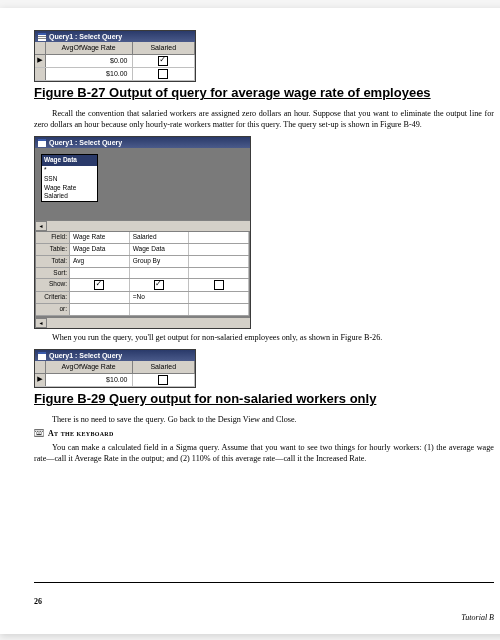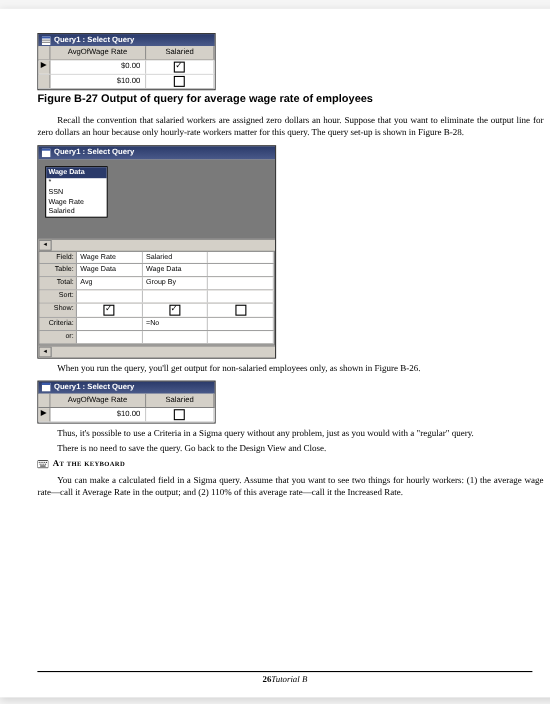--- a/index.html
+++ b/index.html
@@ -47,40 +47,40 @@
   .titlebar svg { flex: 0 0 auto; }
   .hdr-row { display: flex; border-bottom: 1px solid #808080; background:#d4d0c8; }
   .hdr-cell { border-right: 1px solid #808080; padding: 1px 4px; text-align: center; background:#d4d0c8; }
   .data-row { display: flex; background:#fff; border-bottom:1px solid #c0c0c0; }
   .data-cell { border-right:1px solid #c0c0c0; padding: 1px 4px; text-align:right; background:#fff; }
   .data-cell.center { text-align:center; }
   .row-sel { width:10px; background:#d4d0c8; border-right:1px solid #808080; text-align:center; }
   .checkbox { display:inline-block; width:8px; height:8px; border:1px solid #000; background:#fff; position:relative; vertical-align:middle; }
   .checkbox.checked::after { content:"✓"; position:absolute; top:-2px; left:0; font-size:8px; }
 
-  .caption { font-family: Arial, sans-serif; font-size:10px; font-weight:bold; margin:2px 0 6px 0; }
+  .caption { font-family: Arial, sans-serif; font-size:13px; font-weight:bold; margin:2px 0 6px 0;text-decoration:underline; }
 
   
   .design-grid { border:1px solid #808080; background:#d4d0c8; font-size:6.5px; }
   .design-grid .g-row { display:flex; border-bottom:1px solid #a0a0a0; }
   .g-label { width:32px; padding:1px 2px; text-align:right; background:#d4d0c8; border-right:1px solid #a0a0a0; }
   .g-cell { width:58px; padding:1px 3px; background:#fff; border-right:1px solid #c0c0c0; }
   .field-list { background:#fff; border:1px solid #000; width:55px; margin:4px; font-size:6.5px; }
   .field-list .fl-title { background:#2a3a6a; color:#fff; padding:1px 2px; font-weight:bold; }
   .field-list .fl-item { padding:0 2px; }
   .scroll-strip { height:10px; background:#d4d0c8; border-top:1px solid #808080; display:flex; }
   .scroll-strip .btn { width:10px; border:1px solid #808080; background:#d4d0c8; font-size:6px; text-align:center; line-height:8px; }
 
-  .kb-line { display:flex; align-items:center; gap:4px; margin:4px 0 2px 0; }
+  .kb-line { display:flex; gap:4px; margin:4px 0 2px 0; }
   .kb-icon { width:10px; height:8px; }
   .smallcaps { font-variant: small-caps; font-weight:bold; font-size:8px; letter-spacing:0.3px; }
 
-  .footer { position:absolute; bottom:10px; left:34px; right:44px; border-top:1px solid #000; padding-top:2px; display:flex; justify-content:center; font-size:8px; }
+  .footer { position:absolute; bottom:10px; left:34px; right:34px; border-top:1px solid #000; padding-top:14px; display:flex; justify-content:space-between; font-size:8px; }
   .footer .pg { font-weight:bold; }
-  .footer .tut { font-style:italic; }
+  .footer .tut { font-style:italic;margin-top:16px; }
 </style>
 </head>
 <body>
 
 <div class="page">
 
 
   <div class="acc-win" style="width:160px">
     <div class="titlebar">
       <svg width="8" height="8" viewBox="0 0 8 8">
@@ -102,21 +102,21 @@
       <div class="data-cell center" style="width:55px"><span class="checkbox checked"></span></div>
     </div>
     <div class="data-row">
       <div class="row-sel"></div>
       <div class="data-cell" style="width:80px">$10.00</div>
       <div class="data-cell center" style="width:55px"><span class="checkbox"></span></div>
     </div>
   </div>
   <div class="caption">Figure B-27    Output of query for average wage rate of employees</div>
 
-  <div class="para indent">Recall the convention that salaried workers are assigned zero dollars an hour. Suppose that you want to eliminate the output line for zero dollars an hour because only hourly-rate workers matter for this query. The query set-up is shown in Figure B-28.</div>
+  <div class="para indent">Recall the convention that salaried workers are assigned zero dollars an hour. Suppose that you want to eliminate the output line for zero dollars an hour because only hourly-rate workers matter for this query. The query set-up is shown in Figure B-49.</div>
 
   <div class="acc-win" style="width:215px">
     <div class="titlebar">
       <svg width="8" height="8" viewBox="0 0 8 8">
           <rect width="8" height="8" fill="#fff"></rect>
           <rect width="8" height="2" fill="#3a5aaa"></rect>
         </svg>
       <span>Query1 : Select Query</span>
     </div>
     <div style="background:#7a7a7a; padding:2px; position:relative; height:68px;">
@@ -196,22 +196,22 @@
       <div class="row-sel"></div>
       <div class="hdr-cell" style="width:80px">AvgOfWage Rate</div>
       <div class="hdr-cell" style="width:55px">Salaried</div>
     </div>
     <div class="data-row">
       <div class="row-sel">▶</div>
       <div class="data-cell" style="width:80px">$10.00</div>
       <div class="data-cell center" style="width:55px"><span class="checkbox"></span></div>
     </div>
   </div>
-
-  <div class="para indent">Thus, it's possible to use a Criteria in a Sigma query without any problem, just as you would with a "regular" query.</div>
+  <div class="caption">Figure B-29    Query output for non-salaried workers only</div>
+
   <div class="para indent">There is no need to save the query. Go back to the Design View and Close.</div>
 
   <div class="kb-line">
     <svg class="kb-icon" viewBox="0 0 12 8">
         <rect x="0" y="0" width="12" height="8" rx="1" fill="none" stroke="#000" stroke-width="0.8"></rect>
         <rect x="1.5" y="1.5" width="1" height="1" fill="#000"></rect>
         <rect x="3.5" y="1.5" width="1" height="1" fill="#000"></rect>
         <rect x="5.5" y="1.5" width="1" height="1" fill="#000"></rect>
         <rect x="7.5" y="1.5" width="1" height="1" fill="#000"></rect>
         <rect x="9.5" y="1.5" width="1" height="1" fill="#000"></rect>

